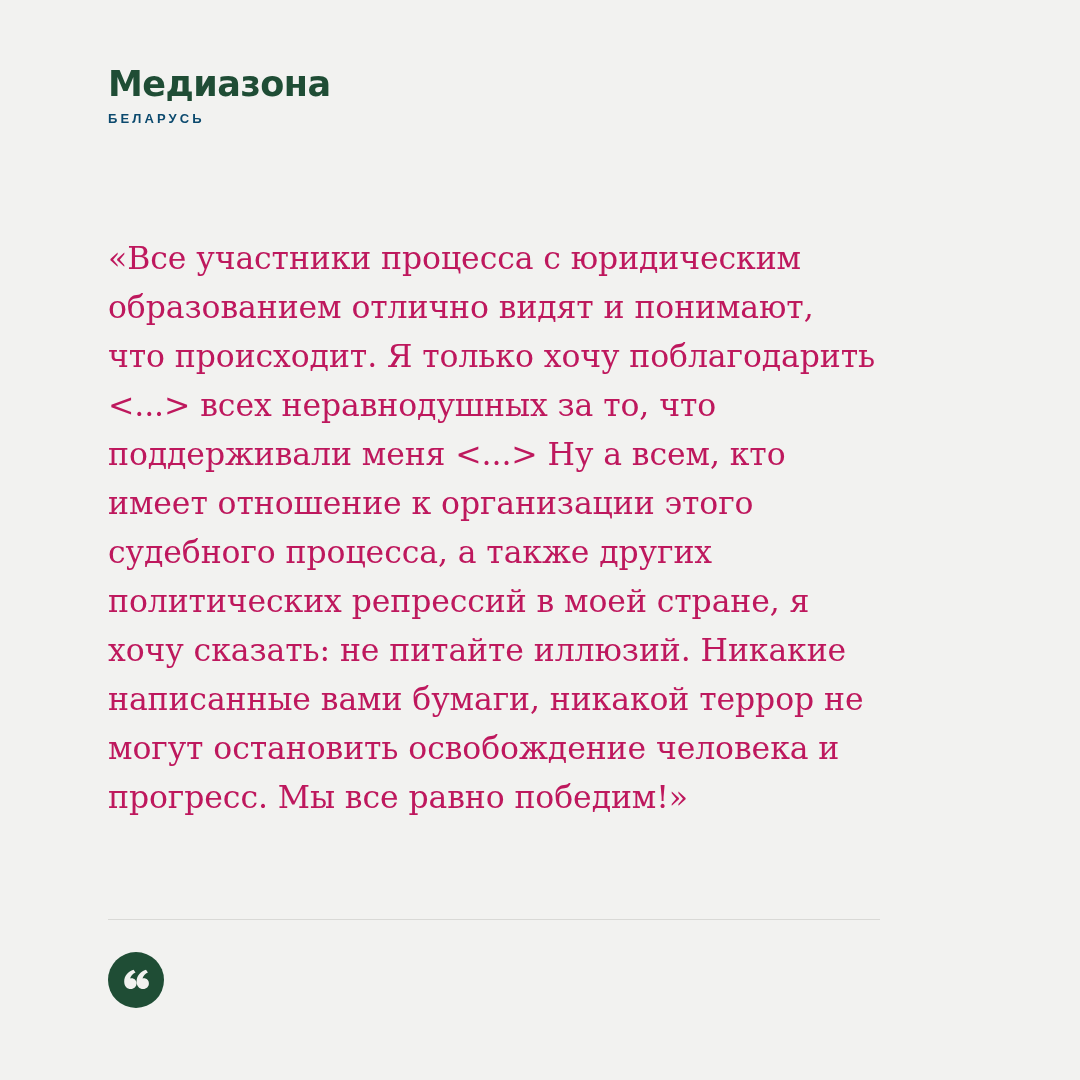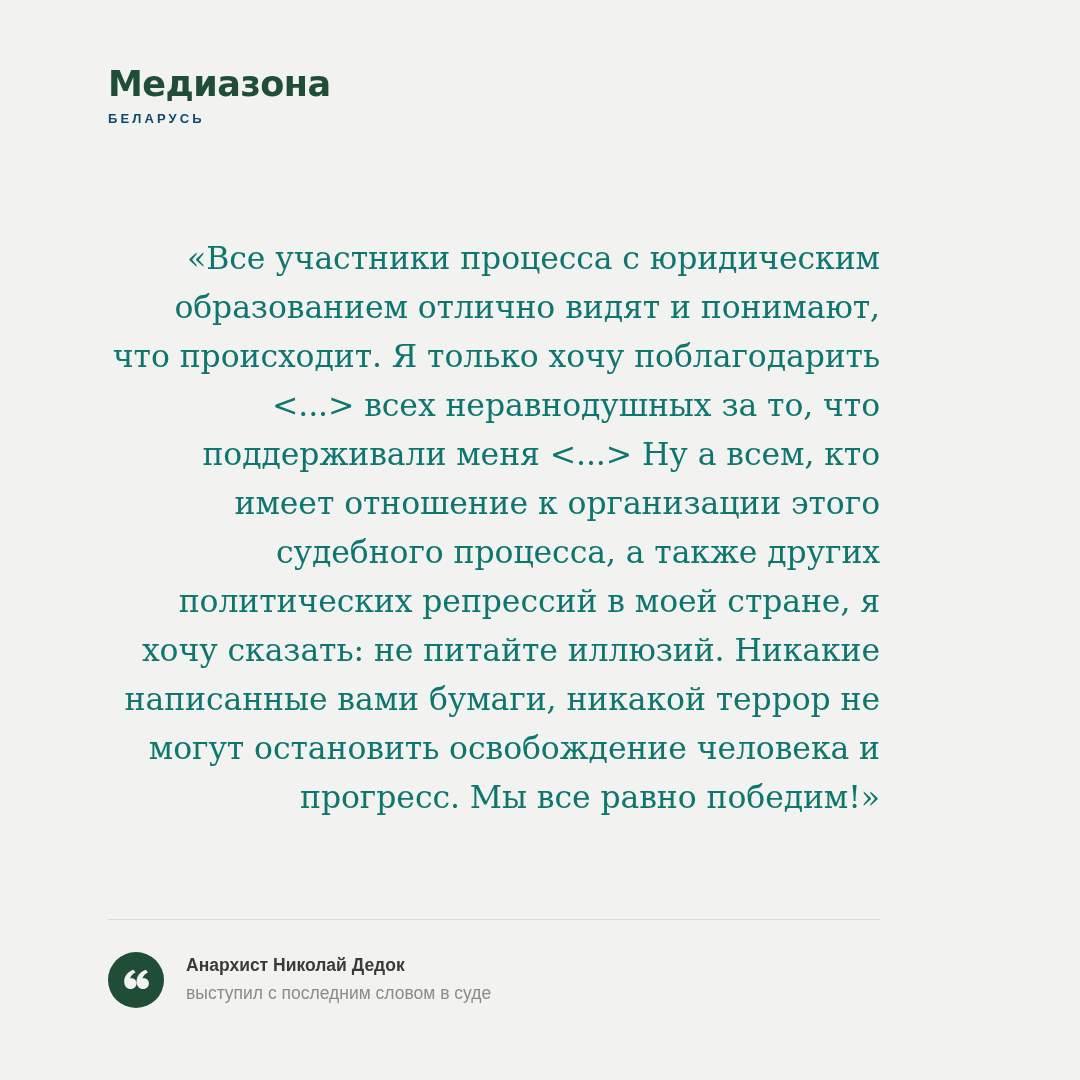--- a/index.html
+++ b/index.html
@@ -46,25 +46,24 @@
   .quote-wrap {
     flex: 1;
     display: flex;
     align-items: flex-start;
     padding-top: 108px;
   }
   .quote {
     font-family: "DejaVu Serif", "Liberation Serif", serif;
     font-size: 31.5px;
     line-height: 49px;
-    color: #0f766e;
+    color: #be185d;
     letter-spacing: -0.1px;
     max-width: 900px;
     margin: 0;
-    text-align: right;
   }
   
   .footer {
     padding-bottom: 72px;
   }
   .divider {
     height: 1px;
     background: #d9d9d6;
     width: 100%;
     margin-bottom: 32px;
@@ -120,20 +119,16 @@
   </div>
 
   <div class="footer">
     <div class="divider"></div>
     <div class="attribution">
       <div class="quote-badge">
         <svg width="26" height="22" viewBox="0 0 26 22" aria-hidden="true">
           <path d="M10.6 0.8C5.0 2.6 1.2 7.0 1.2 12.4c0 4.6 2.8 7.6 6.6 7.6 3.3 0 5.7-2.4 5.7-5.5 0-3.0-2.1-5.2-5.0-5.2-0.5 0-1.1 0.1-1.4 0.2 0.6-2.6 2.7-5.0 5.4-6.1L10.6 0.8z M23.0 0.8c-5.6 1.8-9.4 6.2-9.4 11.6 0 4.6 2.8 7.6 6.6 7.6 3.3 0 5.7-2.4 5.7-5.5 0-3.0-2.1-5.2-5.0-5.2-0.5 0-1.1 0.1-1.4 0.2 0.6-2.6 2.7-5.0 5.4-6.1L23.0 0.8z" fill="#f2f2f0"></path>
         </svg>
       </div>
-      <div class="attribution-text">
-        <div class="attribution-name">Анархист Николай Дедок</div>
-        <div class="attribution-role">выступил с последним словом в суде</div>
-      </div>
     </div>
   </div>
 
 </div>
 
 </body></html>

